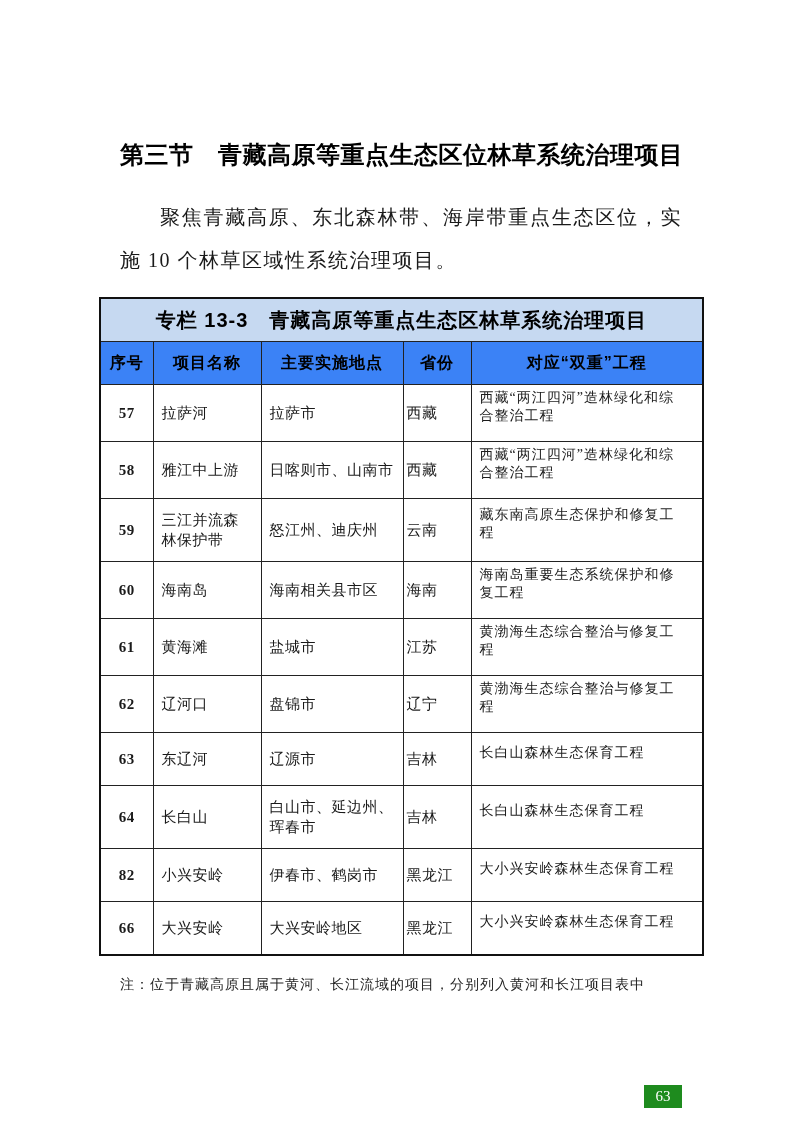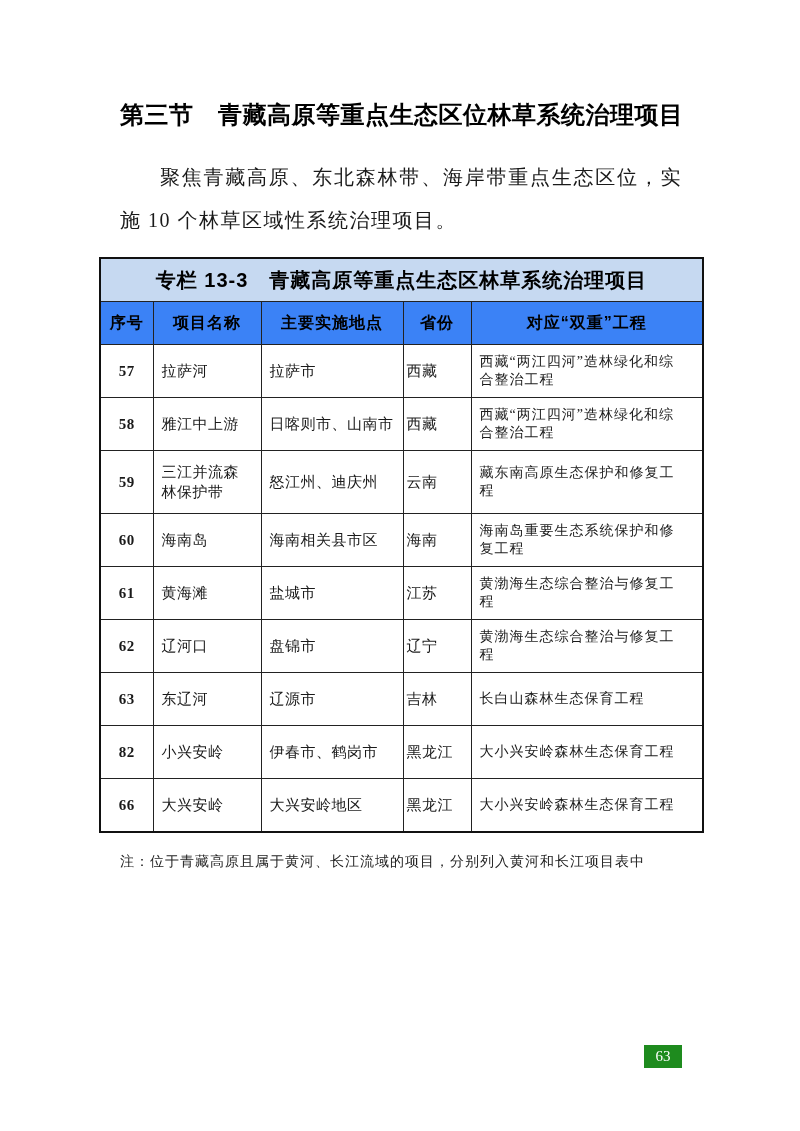--- a/index.html
+++ b/index.html
@@ -1,21 +1,21 @@
 <!DOCTYPE html>
 <html style="--title-bg: #c6d9f1; --badge-bg: #1e8b1e; --badge-fg: #ffffff;"><head>
 <meta charset="utf-8">
 <style>
   html,body{margin:0;padding:0;}
   body{
     width:800px;height:1131px;background:#ffffff;position:relative;
     font-family:"Liberation Serif", serif;color:#111;
     -webkit-font-smoothing:antialiased;
   }
-  .page{position:absolute;inset:0;overflow:hidden;}
+  .page{position:absolute;inset:0;overflow:hidden;margin-top:40px;}
 
   .heading{
     margin:0;padding:99px 0 0 120px;
     font-family:"Liberation Sans", sans-serif;
     font-size:24px;font-weight:bold;letter-spacing:0.5px;
     color:#000;line-height:32px;
   }
   .intro{
     width:562px;margin:25px 0 0 120px;
     font-size:20px;line-height:43px;letter-spacing:1.5px;
@@ -41,21 +41,21 @@
     font-family:"Liberation Sans", sans-serif;
     font-size:16px;font-weight:bold;letter-spacing:1px;
     height:40px;text-align:center;background:#3b82f6;color:#000;
   }
   tbody td{
     font-size:15px;line-height:20px;letter-spacing:0.5px;
     padding:11px 8px;height:30px;vertical-align:middle;color:#1a1a1a;
   }
   tbody td.c0{text-align:center;font-weight:bold;padding:5px 2px;}
   tbody td.c3{text-align:left;padding:5px 3px;}
-  tbody td.c4{font-size:14px;line-height:18px;letter-spacing:1px;padding:4px 20px 4px 8px;}
+  tbody td.c4{font-size:14px;line-height:18px;letter-spacing:1px;padding:4px 20px 16px 8px;}
 
   .note{
     margin:20px 0 0 120px;
     font-size:14px;letter-spacing:1px;color:#222;
   }
   .badge{
     position:absolute;left:644px;top:1045px;width:38px;height:23px;
     background:var(--badge-bg,#1e8b1e);color:var(--badge-fg,#ffffff);
     text-align:center;line-height:23px;font-size:15px;
     font-family:"Liberation Serif", serif;
@@ -134,20 +134,27 @@
           <td class="c4">黄渤海生态综合整治与修复工程</td>
         </tr>
         <tr>
           <td class="c0">63</td>
           <td class="c1">东辽河</td>
           <td class="c2">辽源市</td>
           <td class="c3">吉林</td>
           <td class="c4">长白山森林生态保育工程</td>
         </tr>
         <tr>
+          <td class="c0">64</td>
+          <td class="c1">长白山</td>
+          <td class="c2">白山市、延边州、珲春市</td>
+          <td class="c3">吉林</td>
+          <td class="c4">长白山森林生态保育工程</td>
+        </tr>
+        <tr>
           <td class="c0">82</td>
           <td class="c1">小兴安岭</td>
           <td class="c2">伊春市、鹤岗市</td>
           <td class="c3">黑龙江</td>
           <td class="c4">大小兴安岭森林生态保育工程</td>
         </tr>
         <tr>
           <td class="c0">66</td>
           <td class="c1">大兴安岭</td>
           <td class="c2">大兴安岭地区</td>

